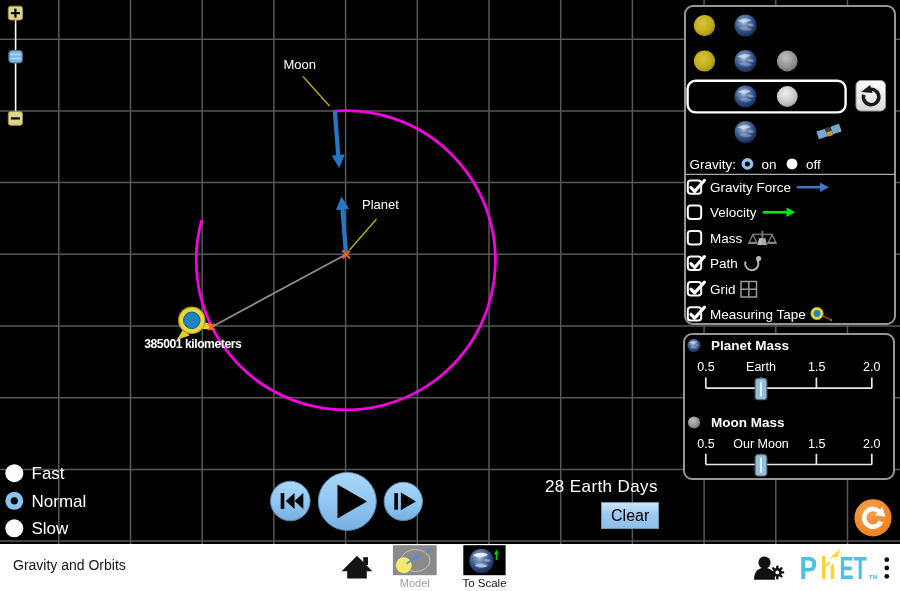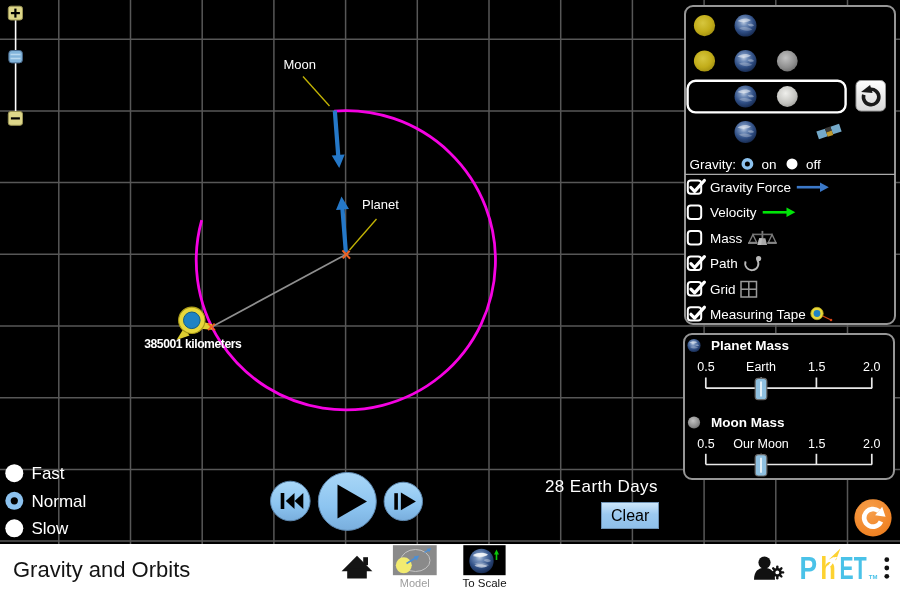--- a/index.html
+++ b/index.html
@@ -103,21 +103,21 @@
     <g id="resetAll">
       <circle cx="873" cy="517.8" r="18.6" fill="url(#orangeBtn)"></circle>
       <path d="M 878.66 511.06 A 8.8 8.8 0 1 0 880.98 521.5" fill="none" stroke="#fff" stroke-width="4.7"></path>
       <path d="M 875.12 515.27 L 882.2 506.85 L 885.55 516.85 Z" fill="#fff"></path>
     </g>
   </svg>
 
   <div class="abs" style="left:601.4px;top:501.8px;width:57.6px;height:27.4px;border-radius:0;background:linear-gradient(#cce6fa,#9cc9ef 45%,#8fc0ea);border:1px solid #6f93b5;color:#000;font-size:16px;text-align:center;line-height:25px;">Clear</div>
 
   <div class="abs" style="left:0;top:543.8px;width:900px;height:47.2px;background:#fff;"></div>
-  <div class="abs" style="left:13px;top:556.5px;font-size:22px;color:#141414;">Gravity and Orbits</div>
+  <div class="abs" style="left:13px;top:556.5px;font-size:14px;color:#141414;">Gravity and Orbits</div>
   <svg class="abs" style="left:0;top:543.8px;" width="900" height="48" viewBox="0 0 900 48">
 
     <g fill="#141414">
       <rect x="363.2" y="13.2" width="4.8" height="8"></rect>
       <path d="M357 11.8 L341.6 27.2 L372.4 27.2 Z"></path>
       <rect x="347.2" y="24.2" width="19.6" height="10.3"></rect>
     </g>
 
     <g>
       <rect x="392.9" y="1.2" width="43.8" height="30" fill="#8a8a8a"></rect>

